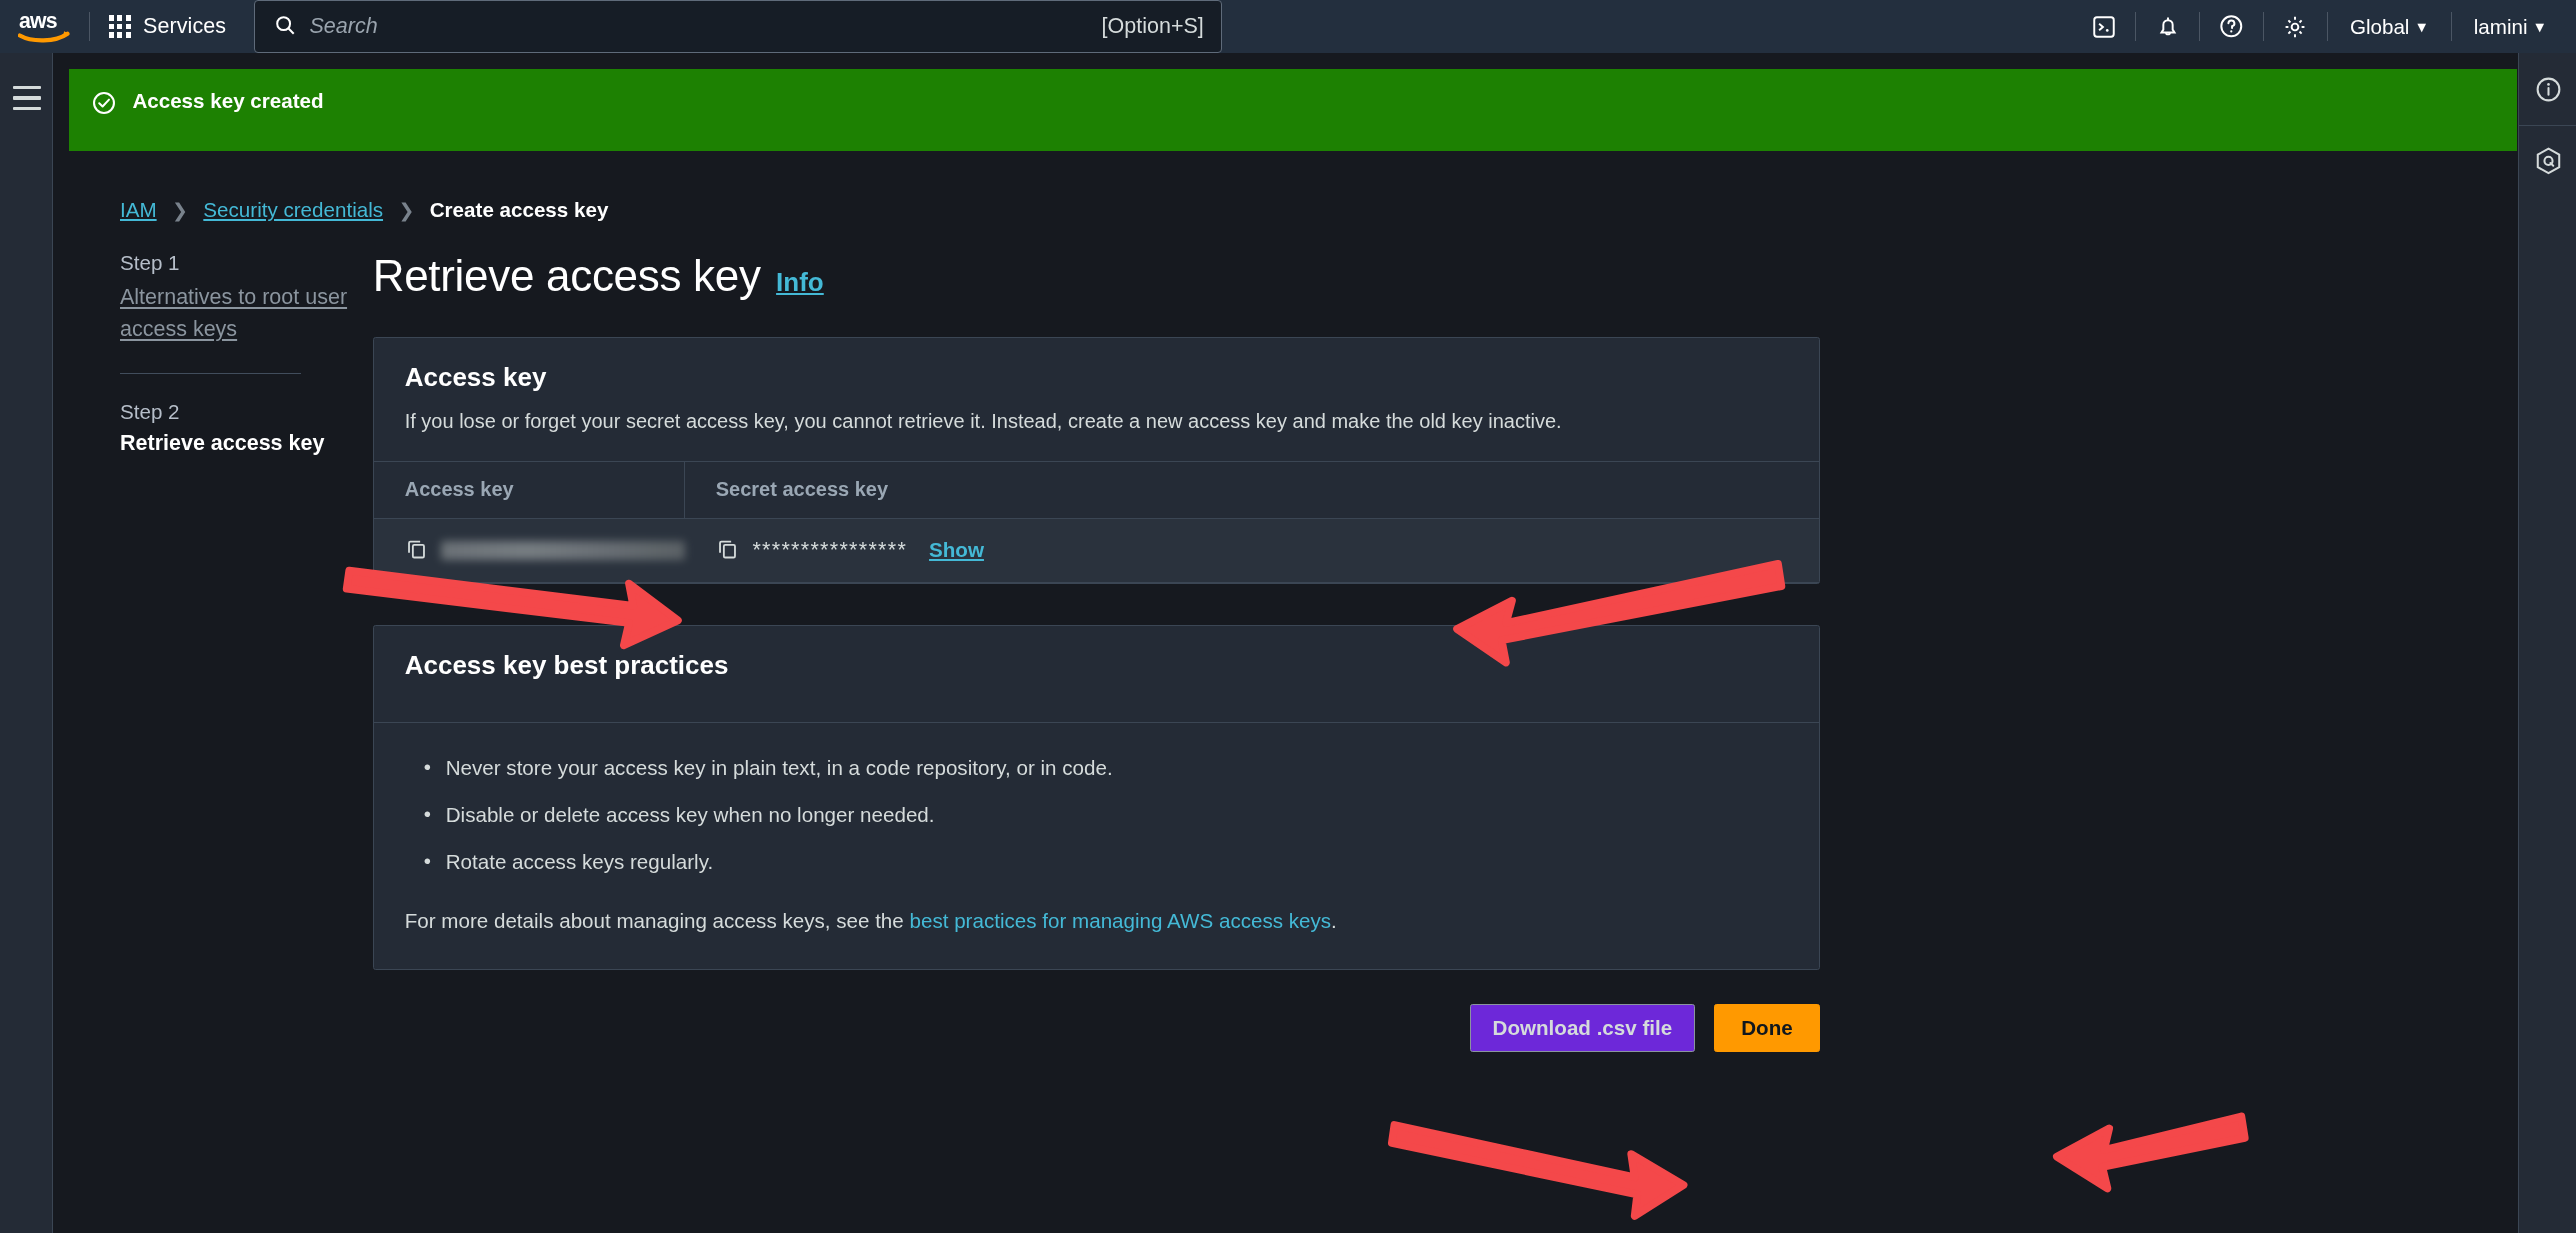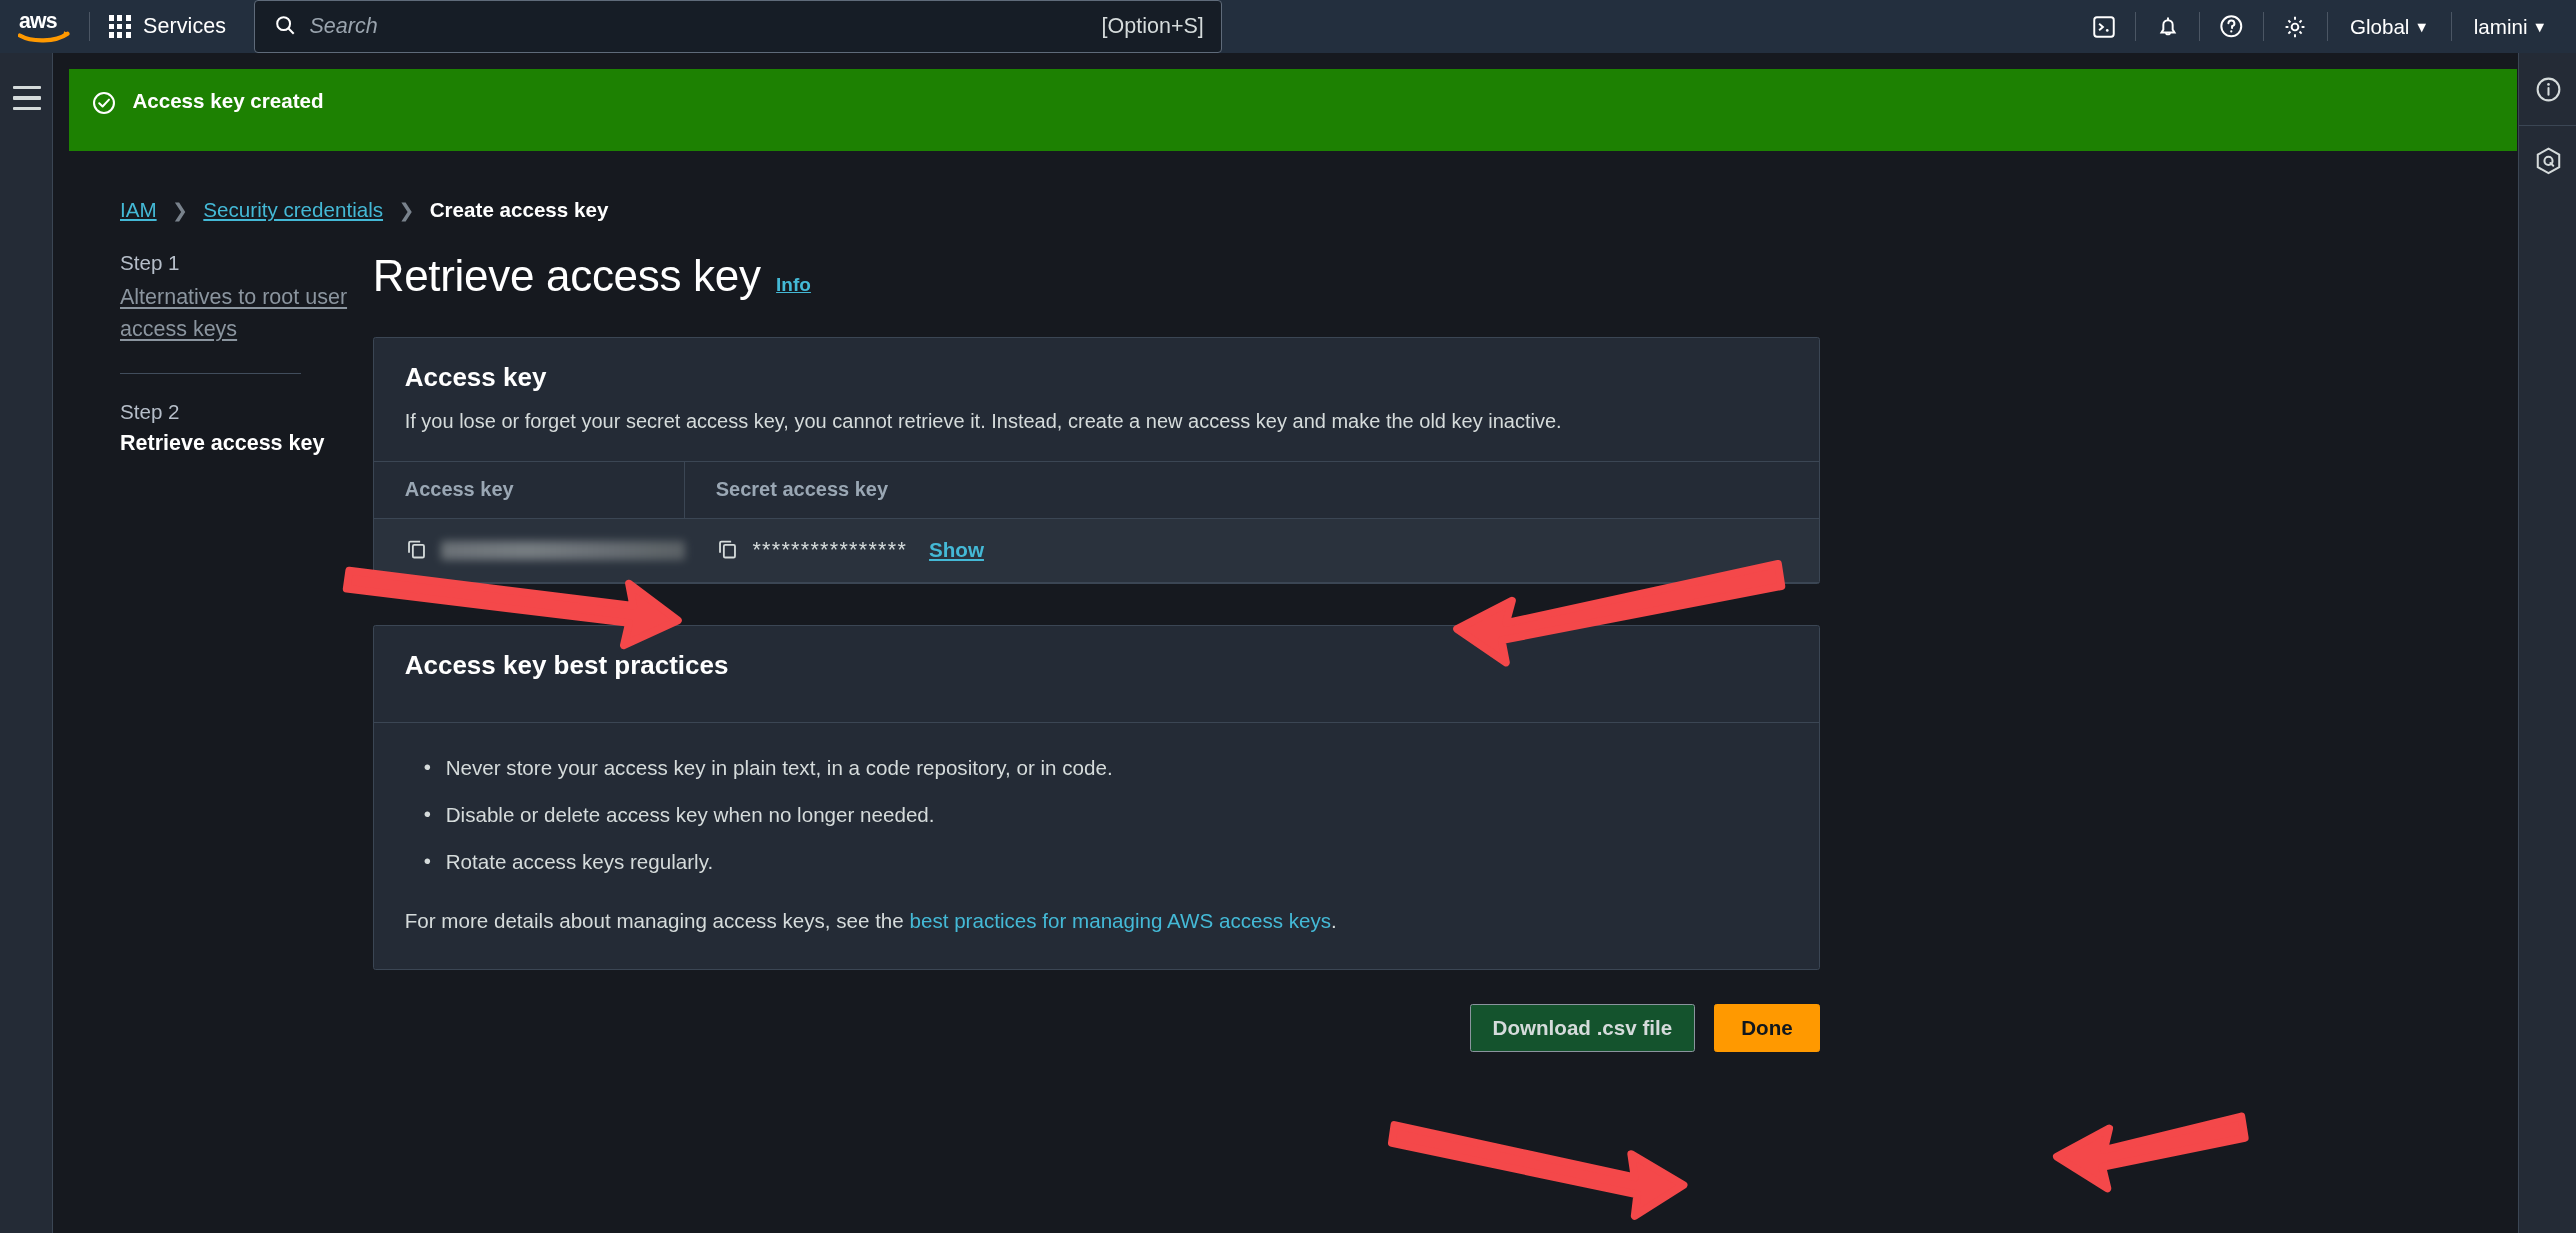--- a/index.html
+++ b/index.html
@@ -137,21 +137,21 @@
     text-decoration: underline; text-underline-offset: 3.4px;
     display: inline; cursor: pointer;
   }
   .step-current { color: #ffffff; font-size: 21.5px; font-weight: 700; }
   .step-rule { height: 0.9px; background: #414d5c; margin: 27.5px 0 26px 0; width: 181px; }
 
   
   #main { width: 1648px; margin-left: 1.7px; }
   #page-title-row { display: flex; align-items: baseline; gap: 15.4px; margin-bottom: 36px; }
   #page-title { color: #ffffff; font-size: 44px; font-weight: 400; letter-spacing: -0.3px; }
-  #info-link { color: #44b9d6; font-size: 19px; font-weight: 700; text-decoration: underline; cursor: pointer; text-align: right; }
+  #info-link { color: #44b9d6; font-size: 26px; font-weight: 700; text-decoration: underline; cursor: pointer; text-align: right; }
 
   .card {
     width: 1447px; background: #242b36;
     border: 0.9px solid #3b4654; border-radius: 2.6px;
     margin-bottom: 41px;
   }
   .card-head { padding: 24px 31px 26px 31px; }
   .card-head h2 { color: #ffffff; font-size: 26px; font-weight: 700; margin-bottom: 15.4px; }
   .card-head p { color: #d5dbdb; font-size: 20px; line-height: 1.35; }
   .card-body { padding: 31px 31px 36px 31px; }
@@ -196,21 +196,21 @@
   #footer-actions {
     width: 1447px; display: flex; justify-content: flex-end; gap: 19px;
     margin-top: -6.9px;
   }
   .btn {
     font-family: "Liberation Sans", sans-serif;
     font-size: 20.6px; font-weight: 700; cursor: pointer;
     border-radius: 2.6px; height: 48px; display: flex; align-items: center; justify-content: center;
   }
   .btn-normal {
-    background: #14532d; color: #d5dbdb; border: 0.9px solid #8b949e; padding: 0 22px;
+    background: #6d28d9; color: #d5dbdb; border: 0.9px solid #8b949e; padding: 0 22px;
   }
   .btn-primary {
     background: #ff9900; color: #10171e; border: 0.9px solid #ff9900; padding: 0 26px;
   }
 
   
   #arrows {
     position: absolute; top: 0; left: 0;
     width: 2576px; height: 1234px;
     pointer-events: none;

